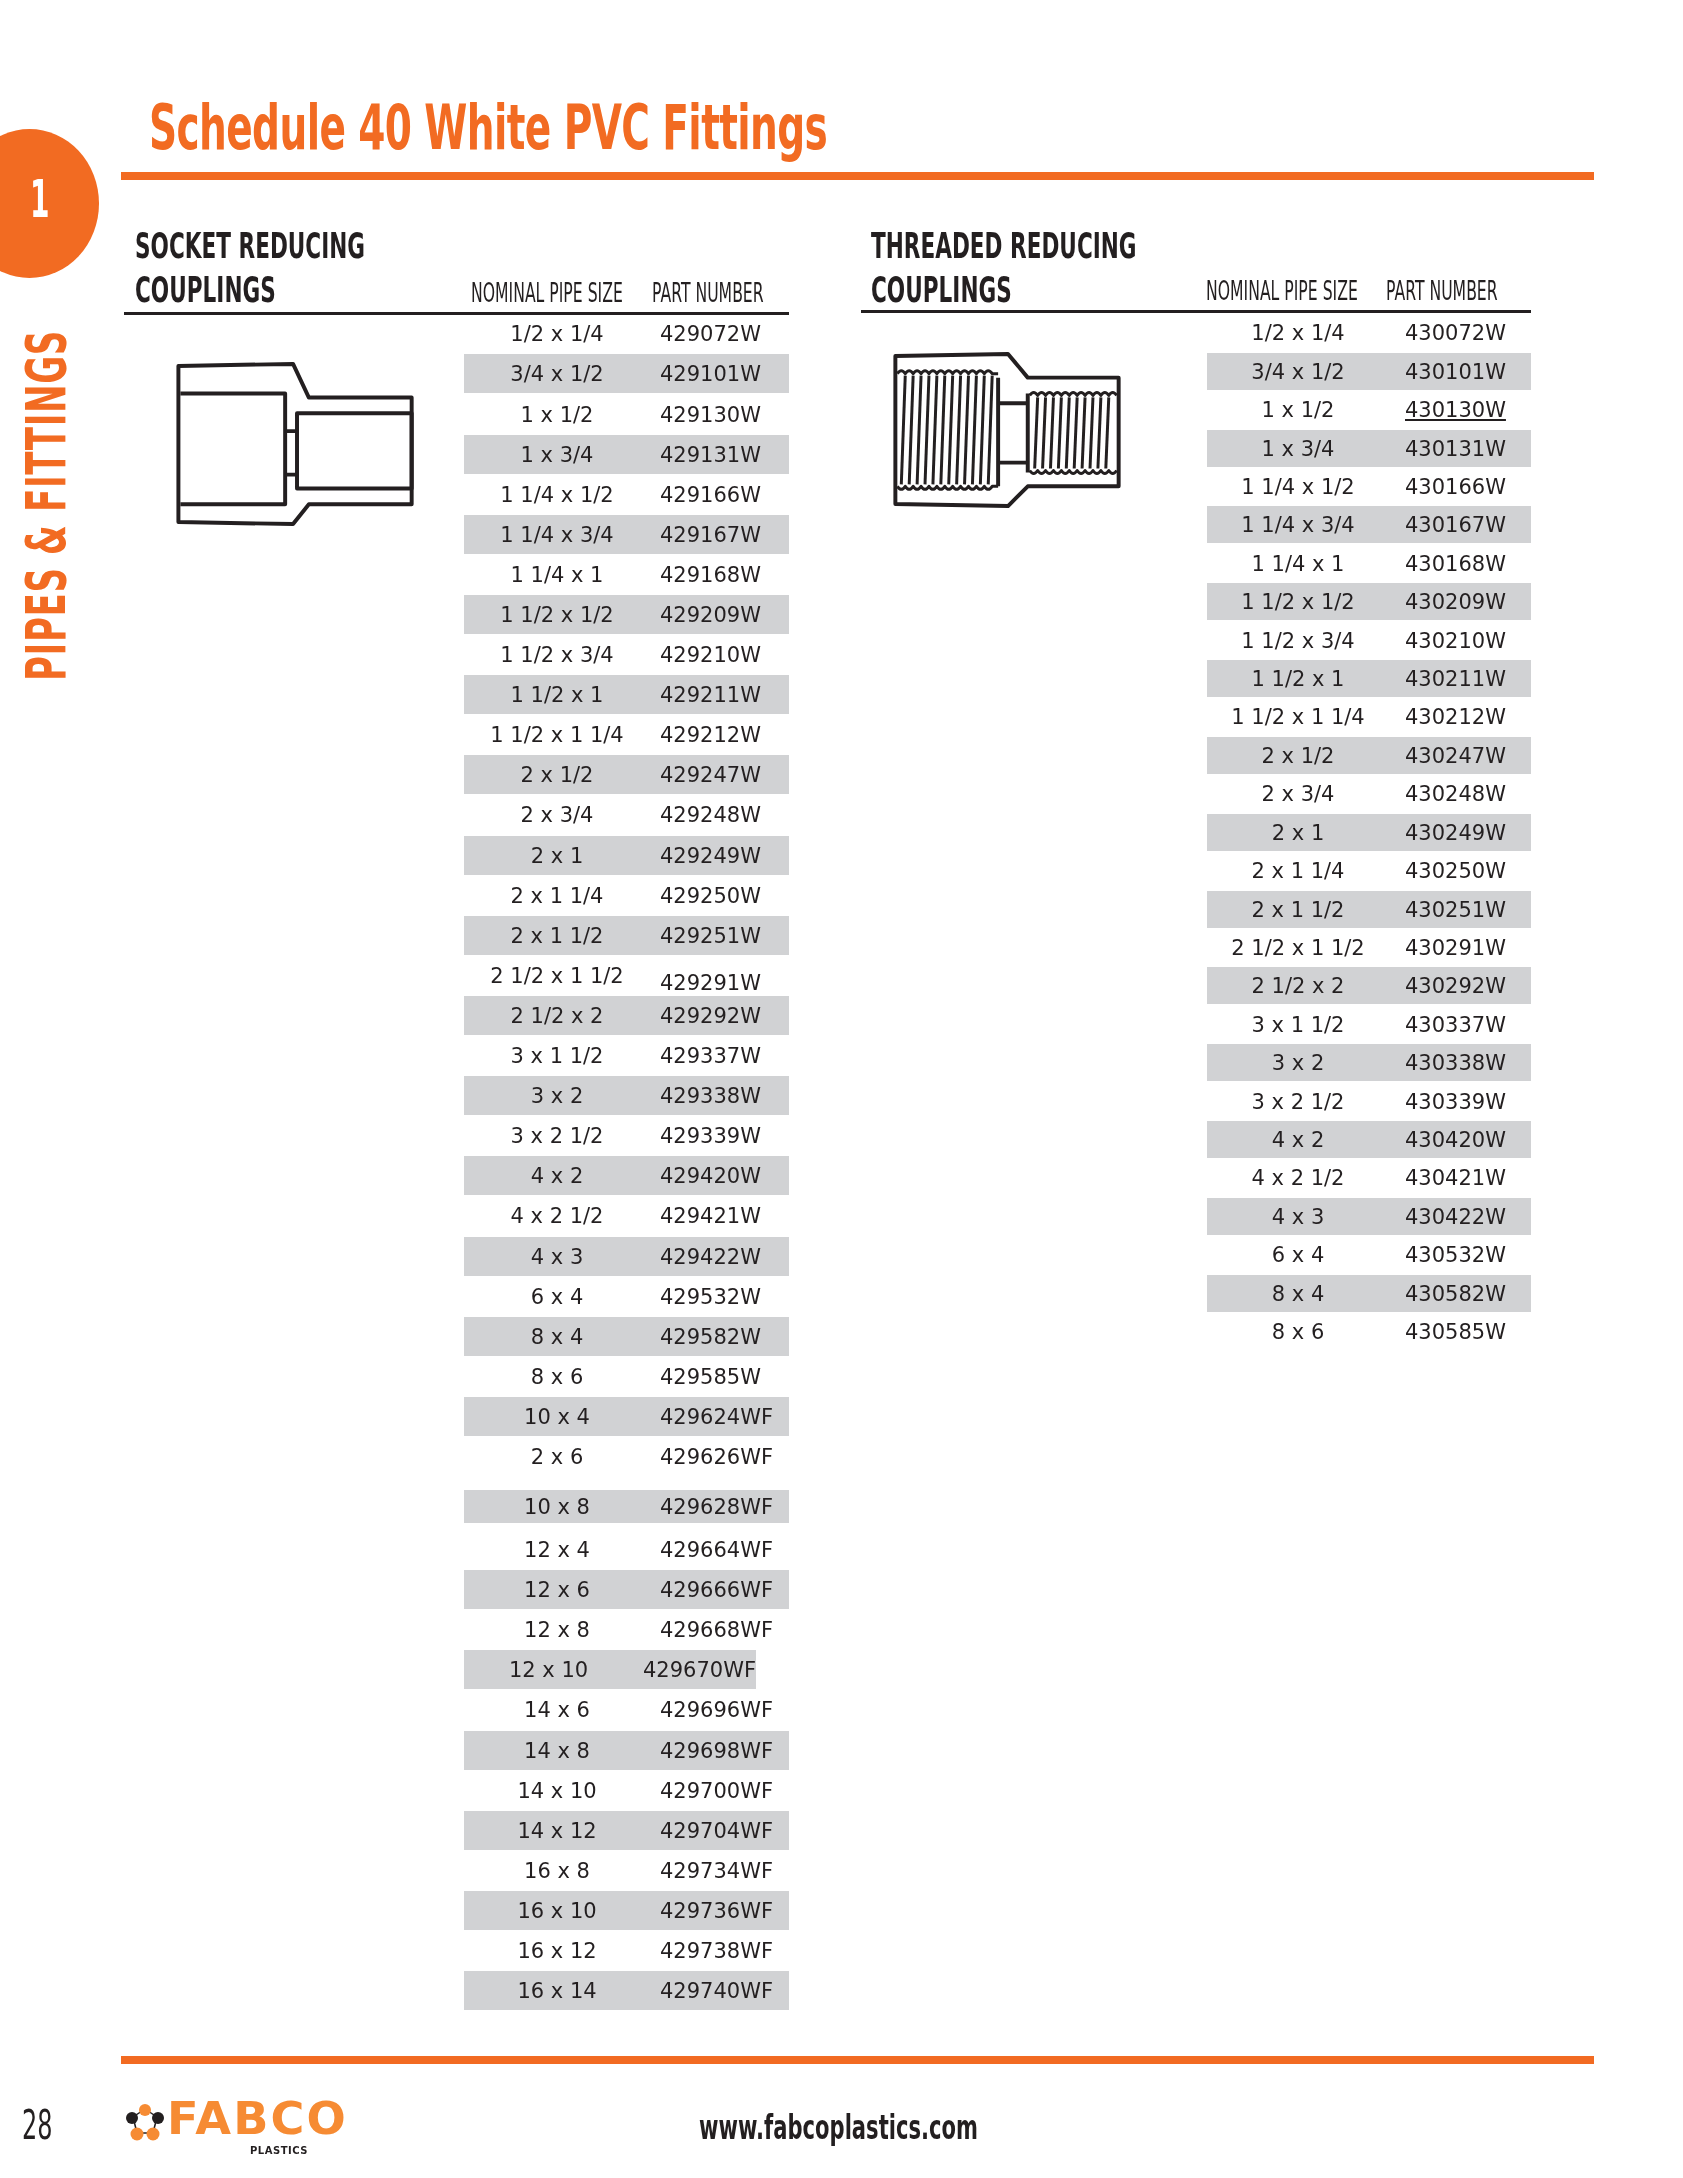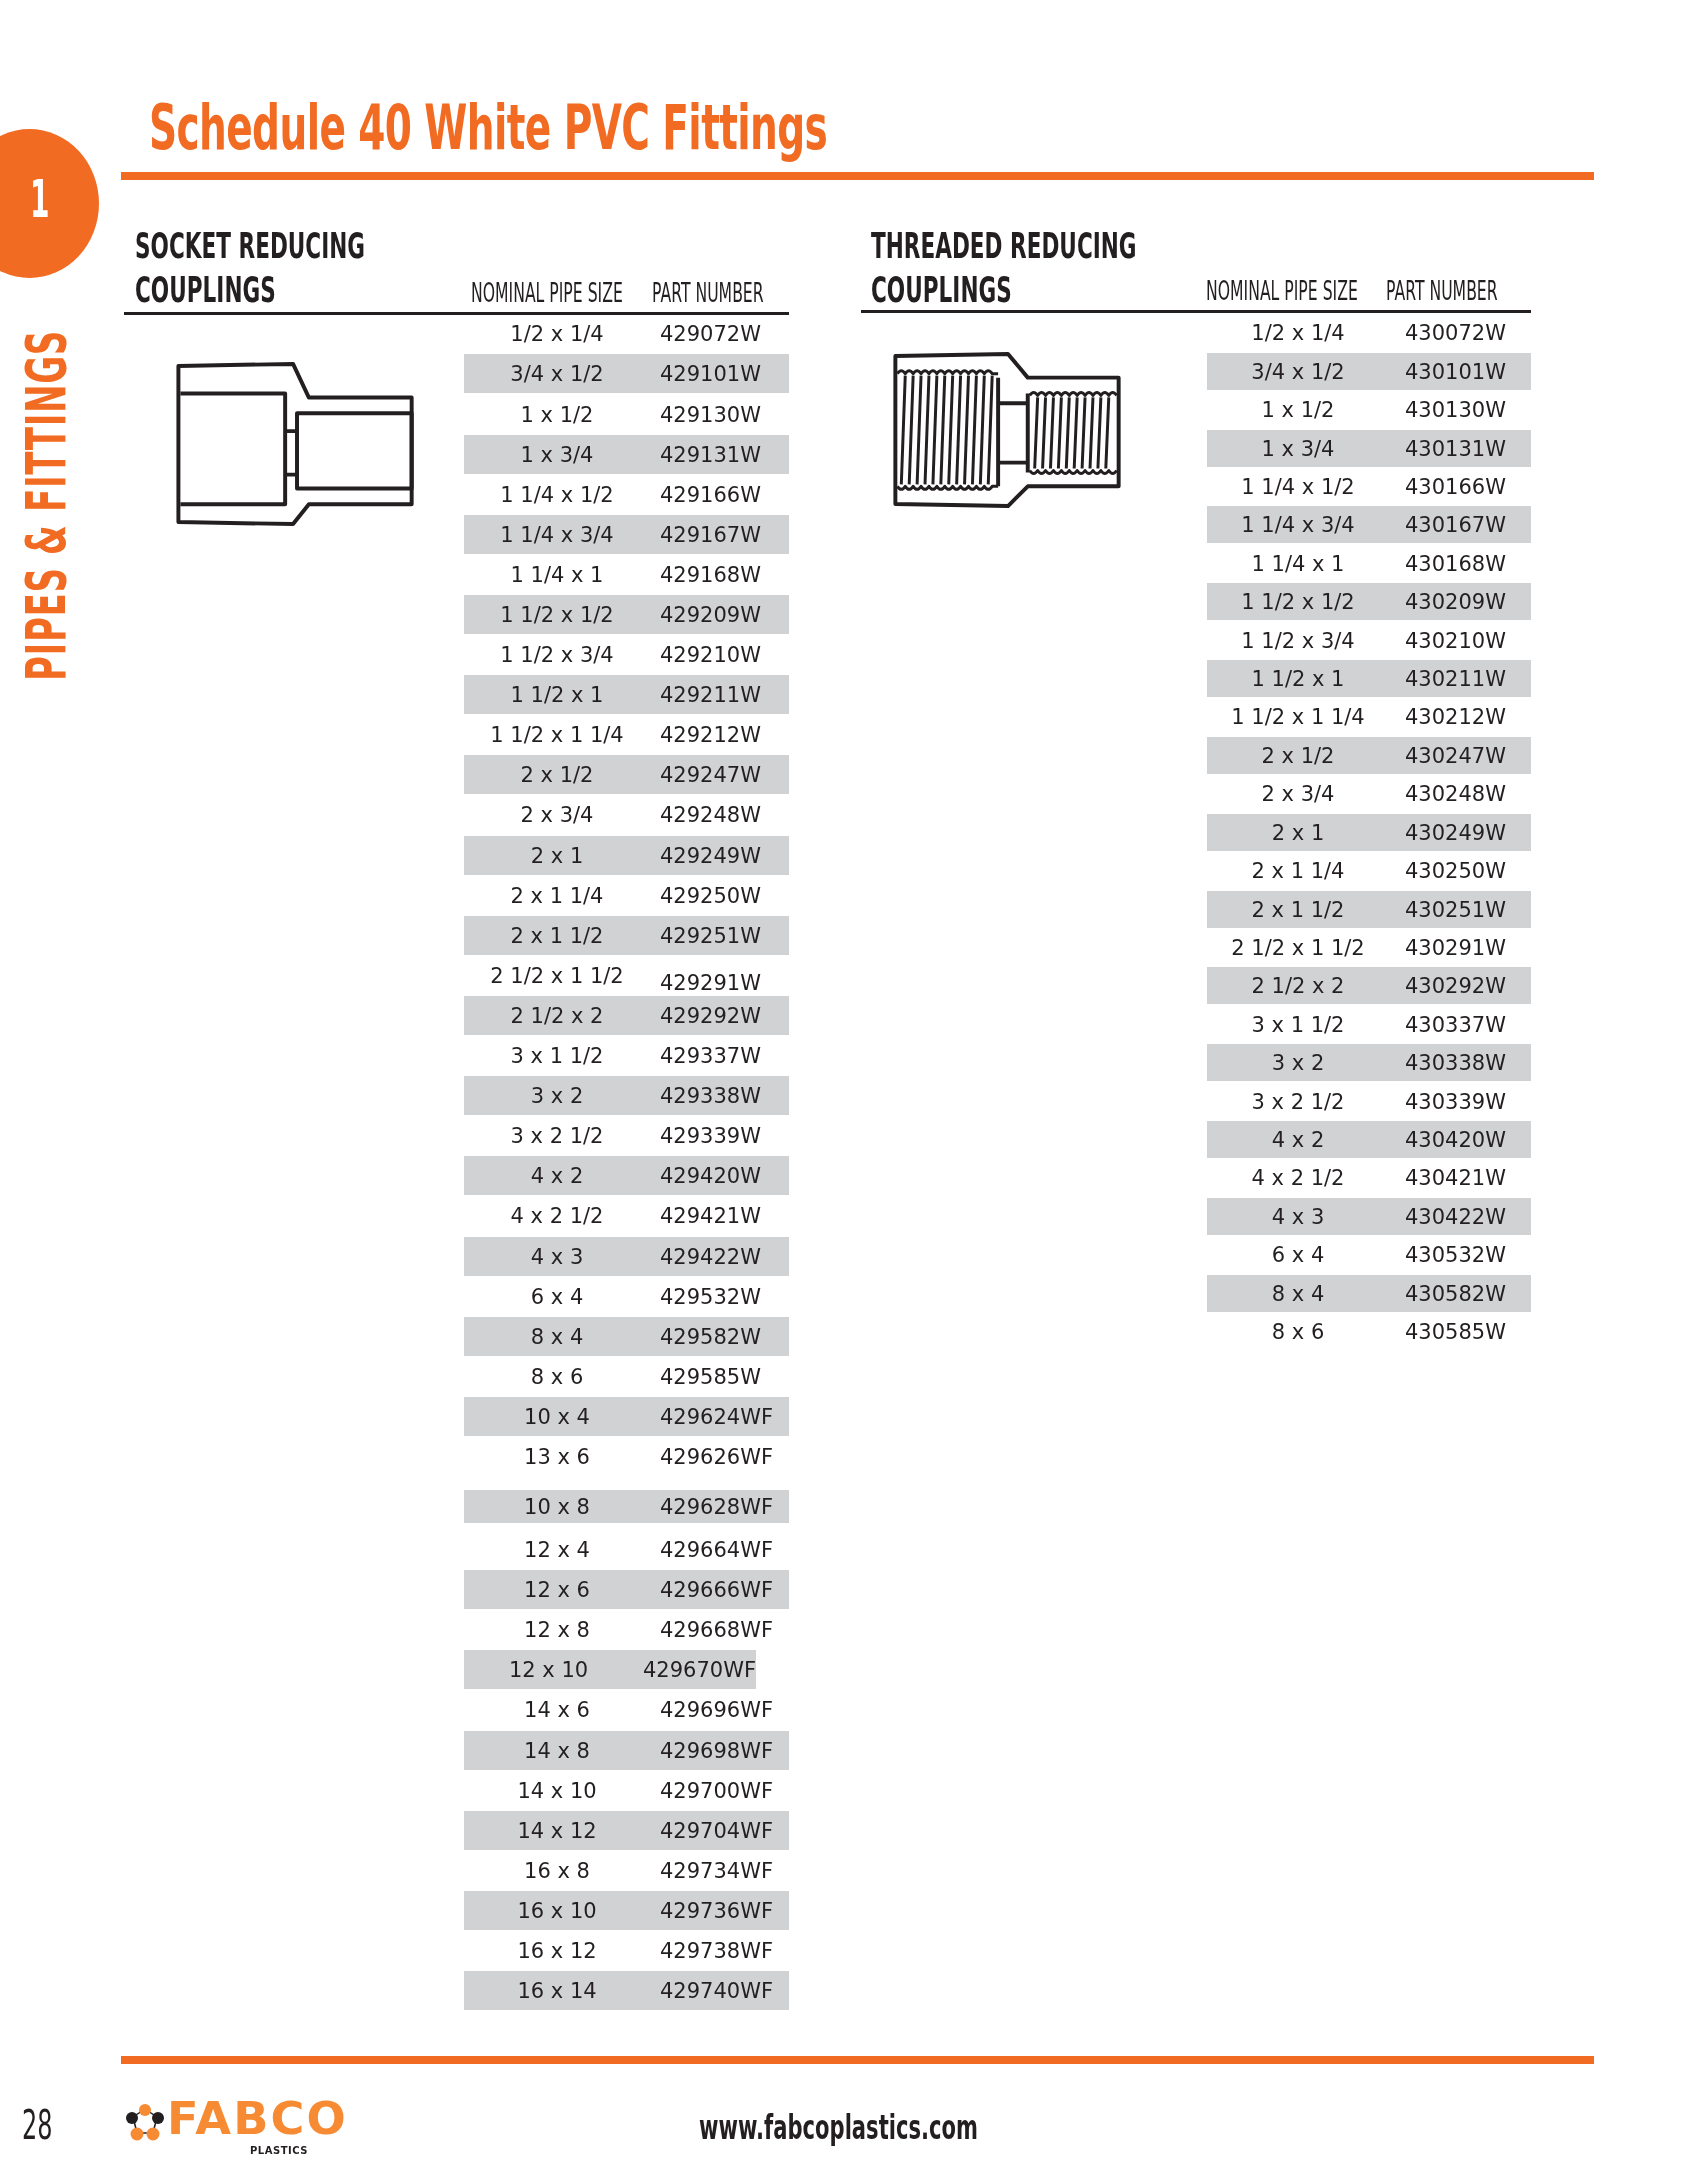--- a/index.html
+++ b/index.html
@@ -157,21 +157,21 @@
     </div>
     <div class="row" style="left: 464px; top: 1357px; width: 325px; height: 39px;">
       <div class="size" style="width: 186px;">8 x 6</div>
       <div class="part" style="padding-left: 10px;">429585W</div>
     </div>
     <div class="row shaded" style="left: 464px; top: 1397px; width: 325px; height: 39px;">
       <div class="size" style="width: 186px; text-align: center;">10 x 4</div>
       <div class="part" style="padding-left: 10px;">429624WF</div>
     </div>
     <div class="row" style="left: 464px; top: 1437px; width: 325px; height: 39px;">
-      <div class="size" style="width: 186px;">13 x 6</div>
+      <div class="size" style="width: 186px;">2 x 6</div>
       <div class="part" style="padding-left: 10px;">429626WF</div>
     </div>
     <div class="row shaded" style="left: 464px; top: 1490px; width: 325px; height: 33px;">
       <div class="size" style="width: 186px;">10 x 8</div>
       <div class="part" style="padding-left: 10px;">429628WF</div>
     </div>
     <div class="row" style="left: 464px; top: 1530px; width: 325px; height: 39px;">
       <div class="size" style="width: 186px;">12 x 4</div>
       <div class="part" style="padding-left: 10px;">429664WF</div>
     </div>
@@ -268,21 +268,21 @@
     <div class="row" style="left: 1207px; top: 314px; width: 324px; height: 37px;">
       <div class="size" style="width: 182px;">1/2 x 1/4</div>
       <div class="part" style="padding-left: 16px;">430072W</div>
     </div>
     <div class="row shaded" style="left: 1207px; top: 353px; width: 324px; height: 37px;">
       <div class="size" style="width: 182px;">3/4 x 1/2</div>
       <div class="part" style="padding-left: 16px;">430101W</div>
     </div>
     <div class="row" style="left: 1207px; top: 391px; width: 324px; height: 37px;">
       <div class="size" style="width: 182px;">1 x 1/2</div>
-      <div class="part" style="padding-left: 16px;">430130W</div>
+      <div class="part" style="padding-left: 16px; text-decoration: underline;">430130W</div>
     </div>
     <div class="row shaded" style="left: 1207px; top: 430px; width: 324px; height: 37px;">
       <div class="size" style="width: 182px;">1 x 3/4</div>
       <div class="part" style="padding-left: 16px;">430131W</div>
     </div>
     <div class="row" style="left: 1207px; top: 468px; width: 324px; height: 37px;">
       <div class="size" style="width: 182px;">1 1/4 x 1/2</div>
       <div class="part" style="padding-left: 16px;">430166W</div>
     </div>
     <div class="row shaded" style="left: 1207px; top: 506px; width: 324px; height: 37px;">

